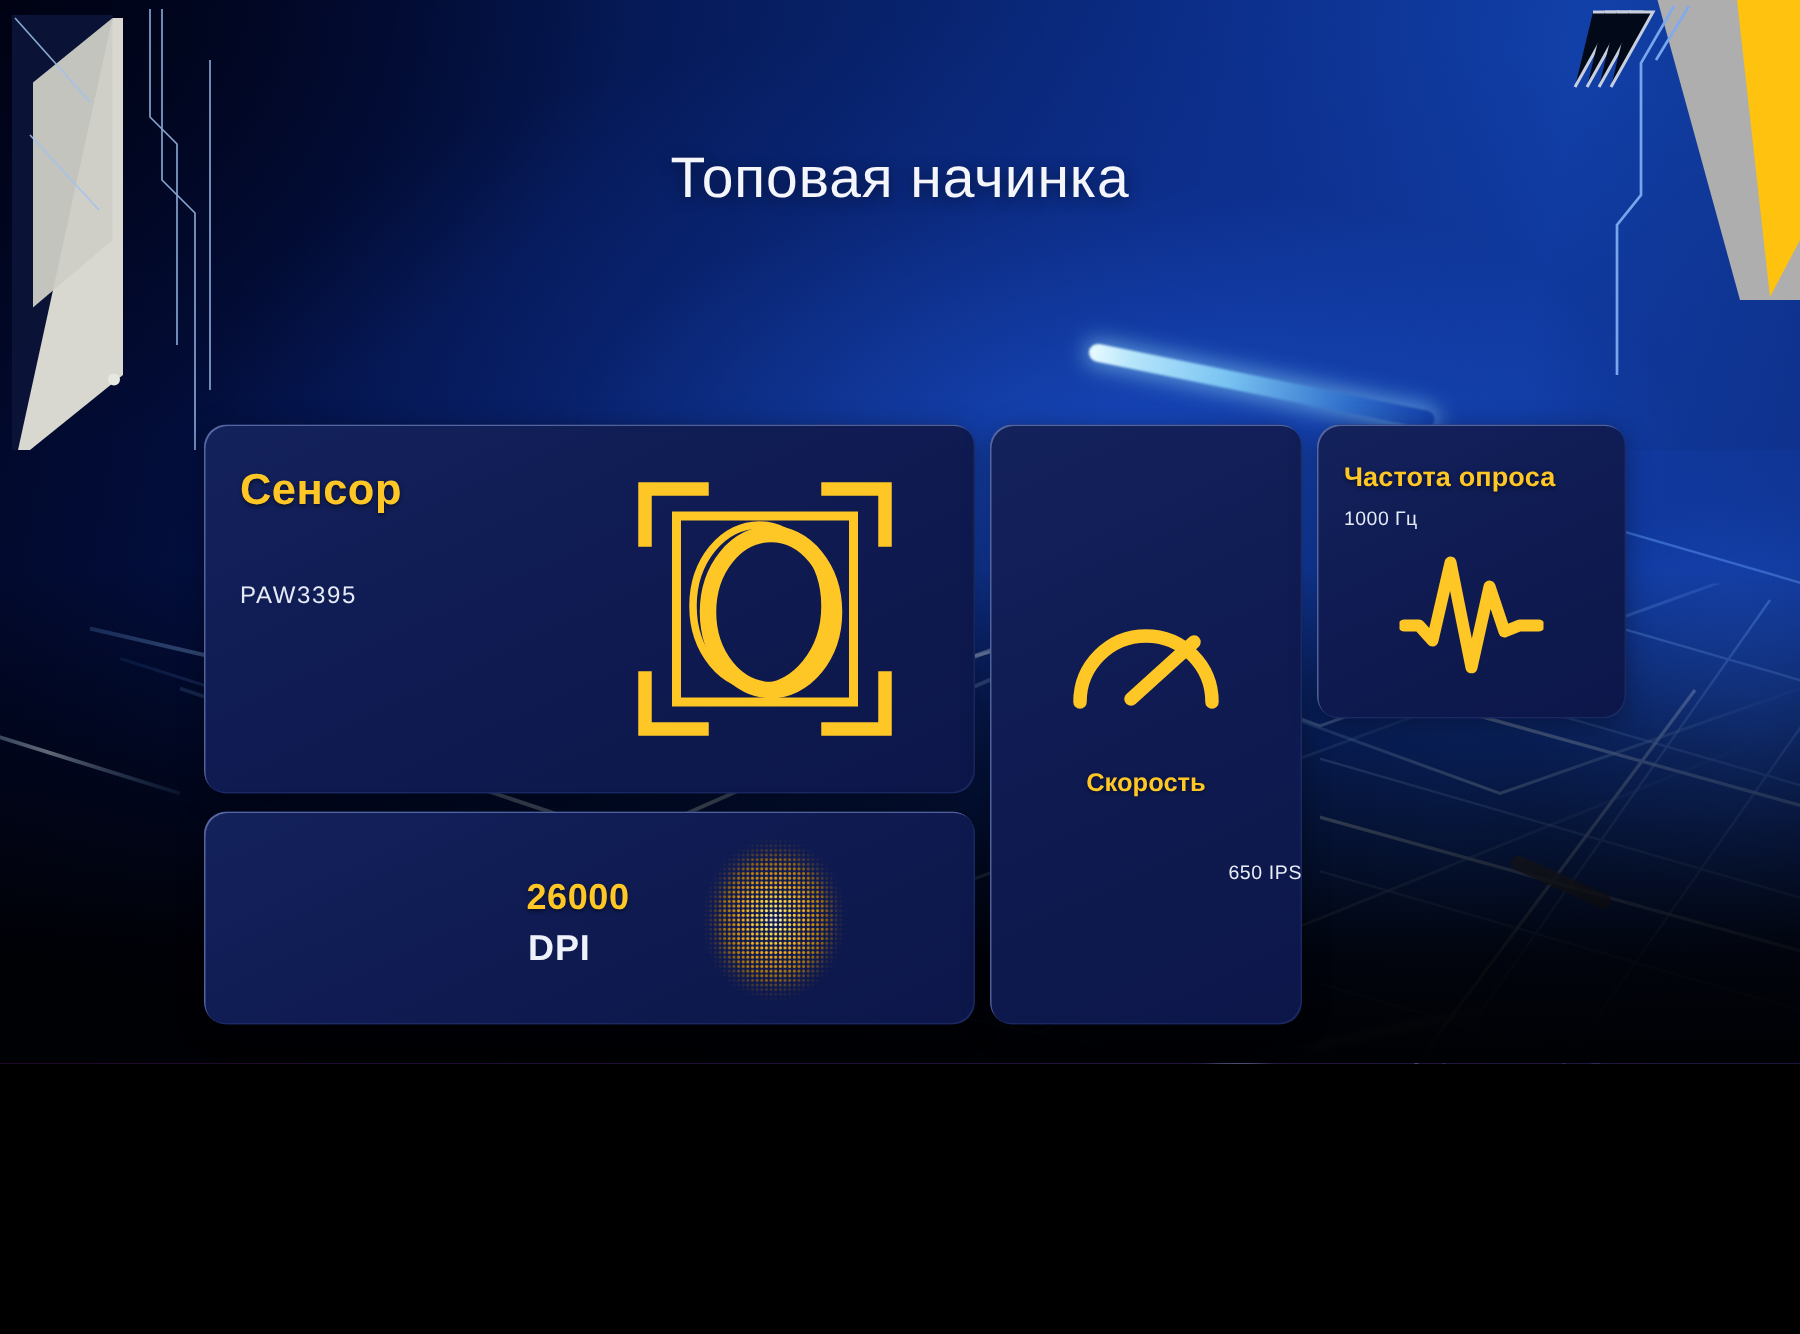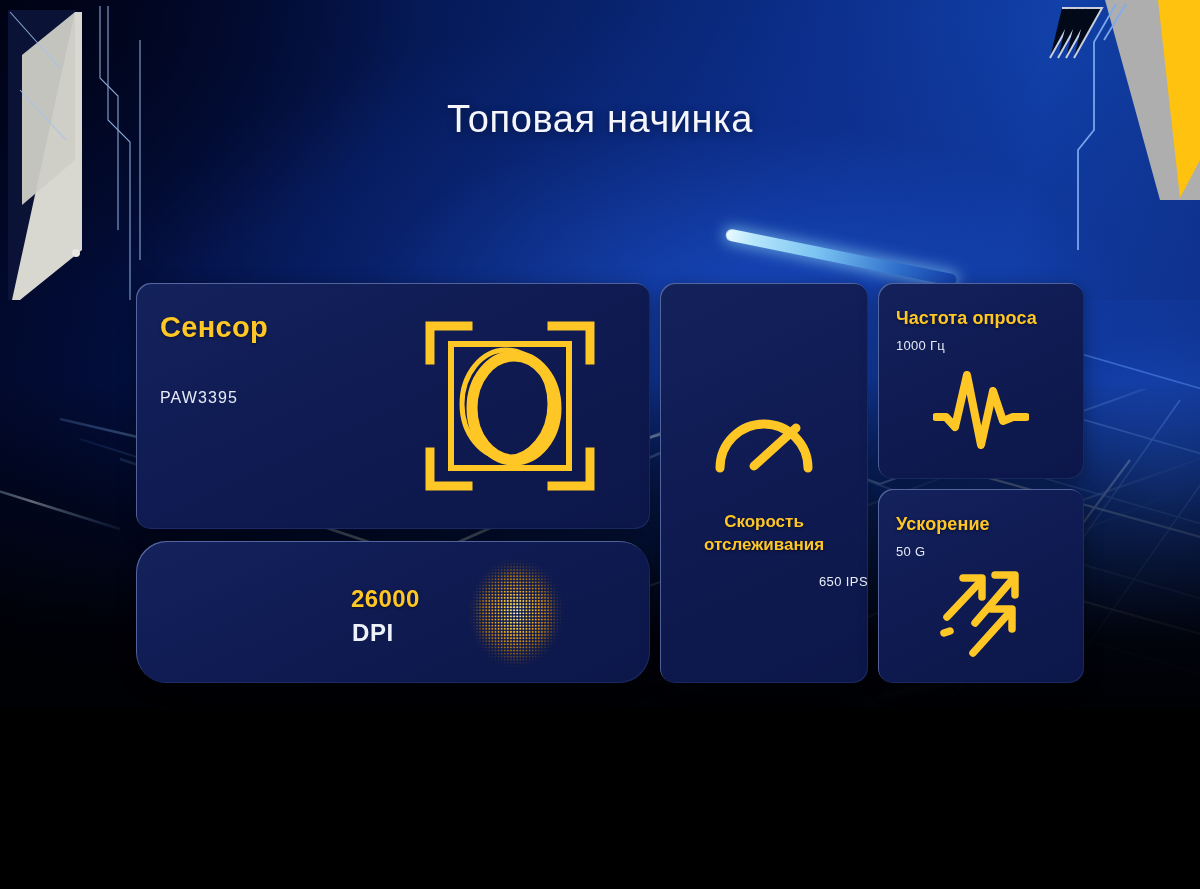--- a/index.html
+++ b/index.html
@@ -107,21 +107,21 @@
     letter-spacing:.3px;
     text-shadow:0 1px 3px rgba(0,0,0,.5);
   }
   .sensor-sub {
     position:absolute; left:24px; top:76px;
     font-size:16px; color:#e6ebf7; letter-spacing:1.1px;margin-top:30px;
   }
   .sensor-icon { position:absolute; left:288px; top:37px; }
 
   
-  #card-dpi { left:0; top:258px; width:514px; height:142px;border-radius:31px; }
+  #card-dpi { left:0; top:258px; width:514px; height:142px; }
   .dpi-num {
     position:absolute; left:215px; top:44px;
     font-size:24px; font-weight:bold; color:#ffc726;
     letter-spacing:.4px;
     text-shadow:0 1px 3px rgba(0,0,0,.5);
   }
   .dpi-label {
     position:absolute; left:216px; top:78px;
     font-size:24px; color:#eef2fa; letter-spacing:.6px;font-weight:bold;
   }
@@ -304,43 +304,27 @@
       </svg>
     </div>
 
     <div class="card" id="card-speed">
       <svg class="gauge-icon" width="108" height="98" viewBox="0 0 108 98">
         <path d="M10 90 A44 44 0 1 1 98 90" fill="none" stroke="#ffc726" stroke-width="9" stroke-linecap="round"></path>
         <path d="M44 88 L86 50" fill="none" stroke="#ffc726" stroke-width="9" stroke-linecap="round"></path>
       </svg>
       <div class="speed-title">
         <div>Скорость</div>
-        <div>отслеживания</div>
       </div>
       <div class="speed-value">650 IPS</div>
     </div>
 
     <div class="card" id="card-poll">
       <div class="sm-title">Частота опроса</div>
       <div class="sm-sub">1000 Гц</div>
       <svg class="wave-icon" width="96" height="84" viewBox="0 0 96 84">
         <path d="M3 52 L13 52 L22 62 L34 10 L48 80 L60 26 L70 56 L80 52 L93 52" fill="none" stroke="#ffc726" stroke-width="8" stroke-linejoin="round" stroke-linecap="round"></path>
       </svg>
     </div>
 
-    <div class="card" id="card-accel">
-      <div class="sm-title">Ускорение</div>
-      <div class="sm-sub">50 G</div>
-      <svg class="arrows-icon" width="96" height="90" viewBox="0 0 96 90">
-        <g fill="none" stroke="#ffc726" stroke-width="7.5" stroke-linecap="round" stroke-linejoin="round">
-          <path d="M14 48 L47 13"></path>
-          <path d="M30 9 L49 9 L49 28"></path>
-          <path d="M42 54 L79 11"></path>
-          <path d="M62 6 L82 6 L82 26"></path>
-          <path d="M40 84 L76 44"></path>
-          <path d="M58 40 L79 40 L79 60"></path>
-          <path d="M11 64 L17 62"></path>
-        </g>
-      </svg>
-    </div>
 
   </div>
 </div>
 
 </body></html>

